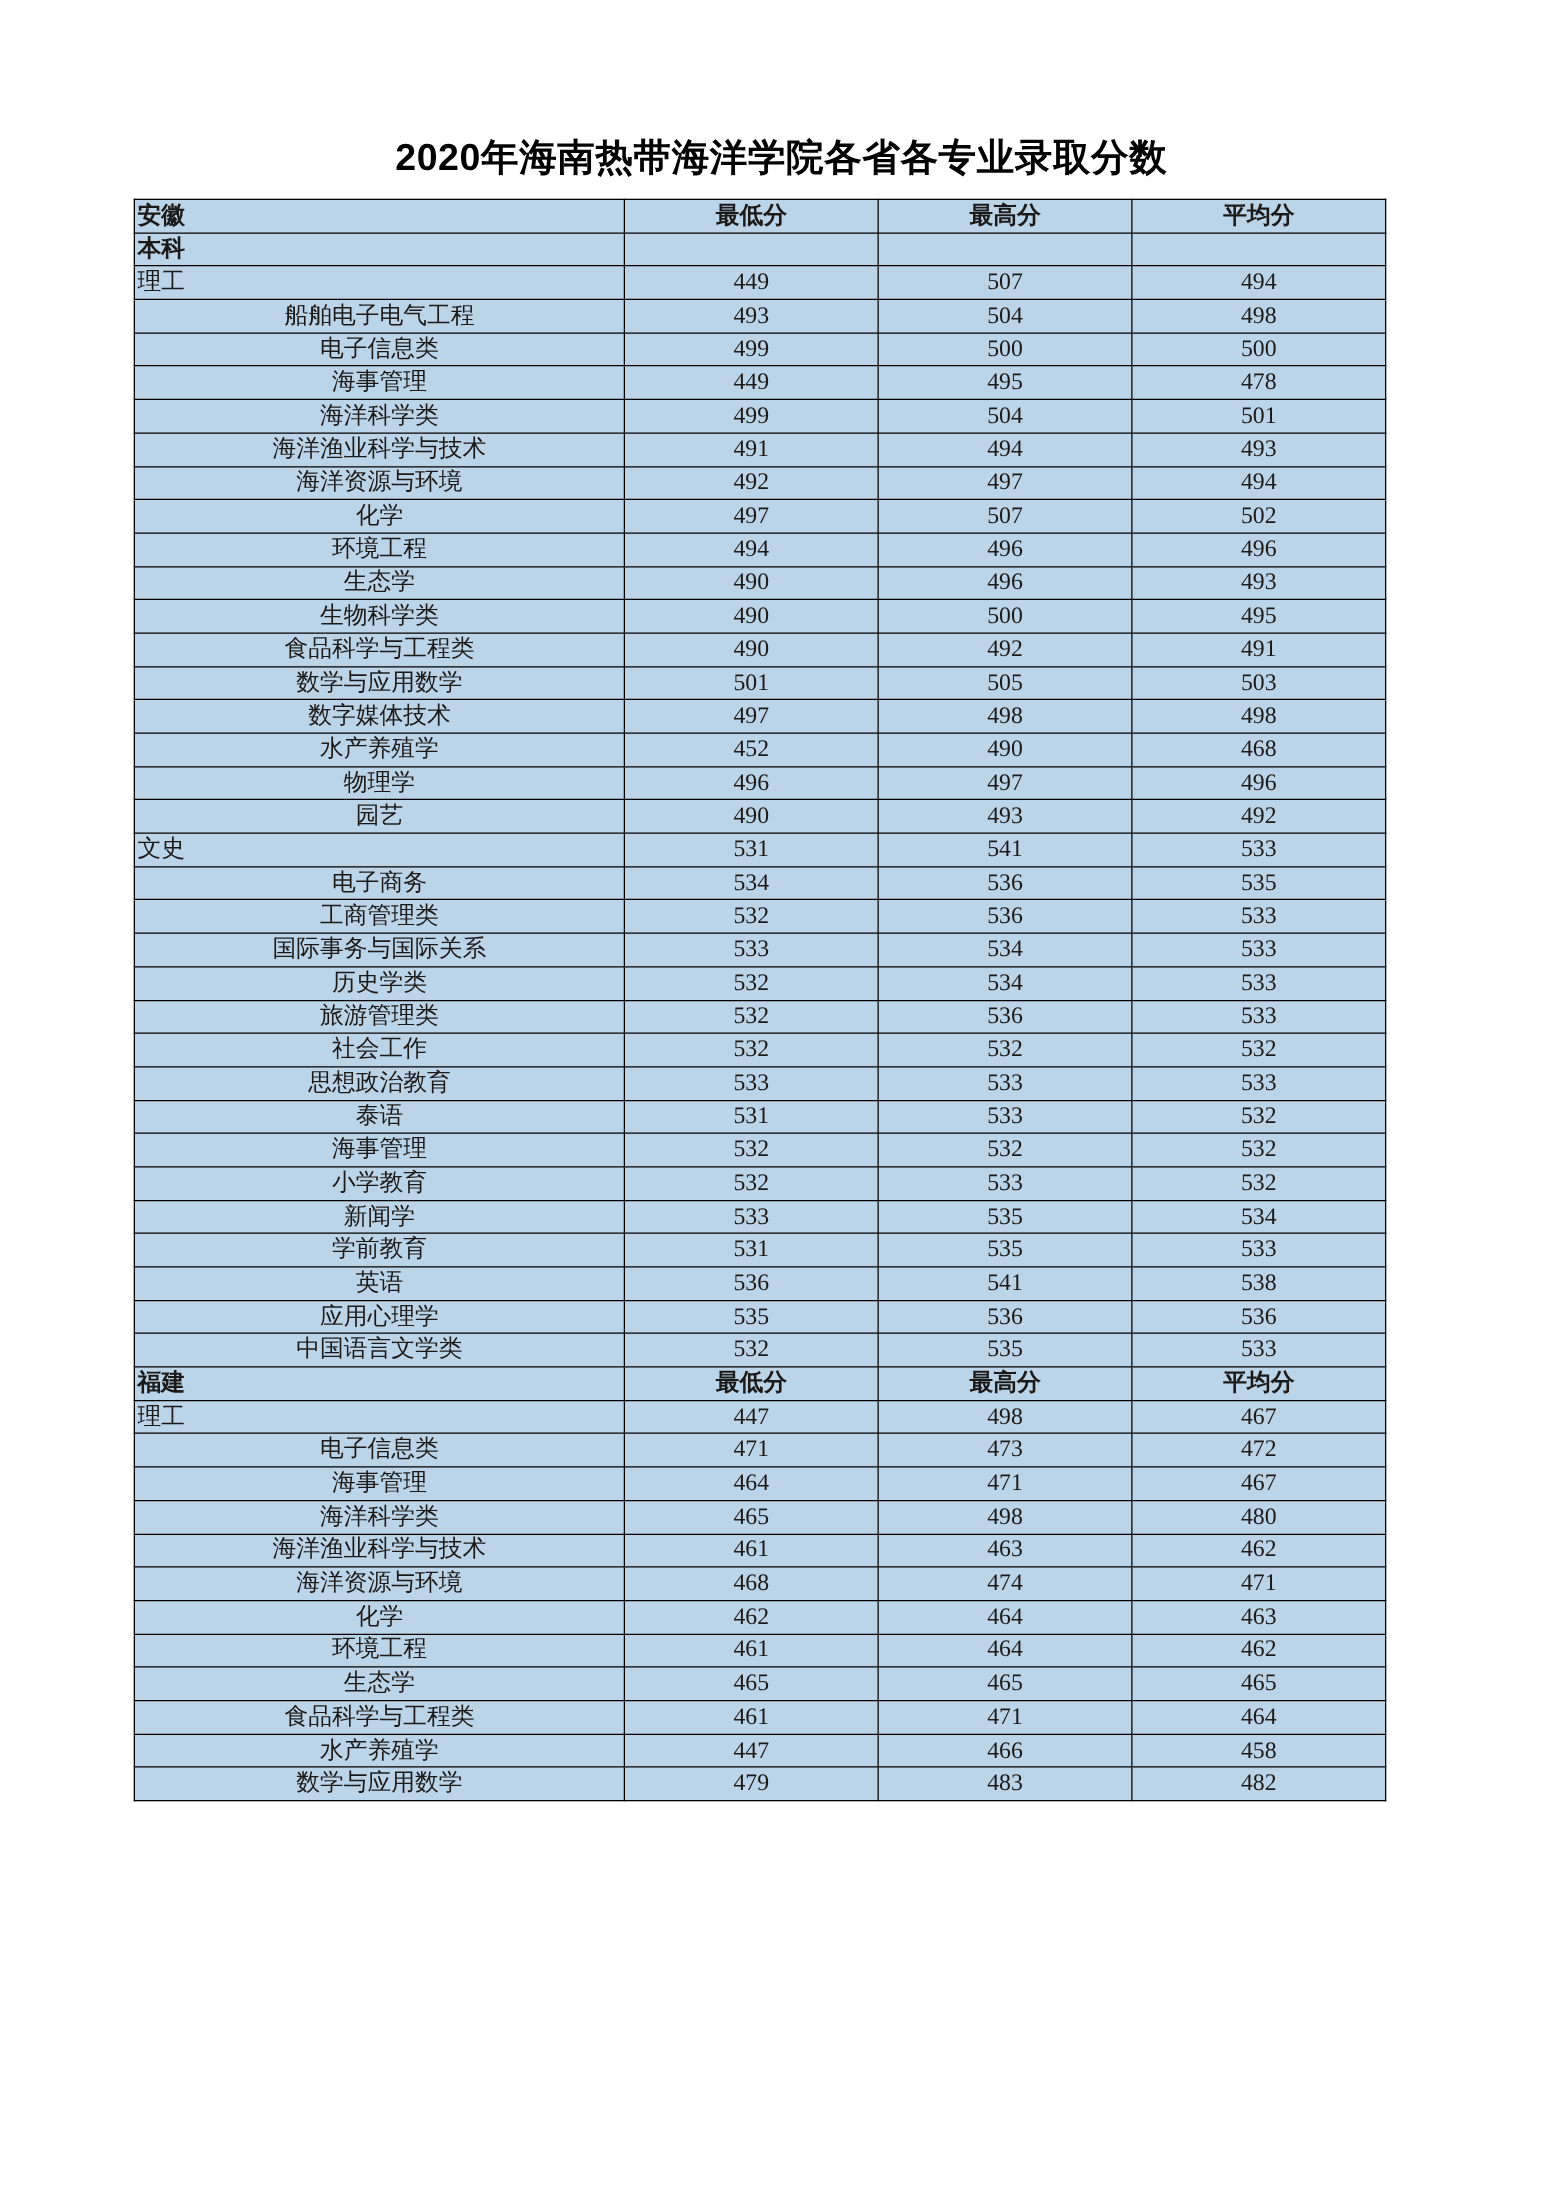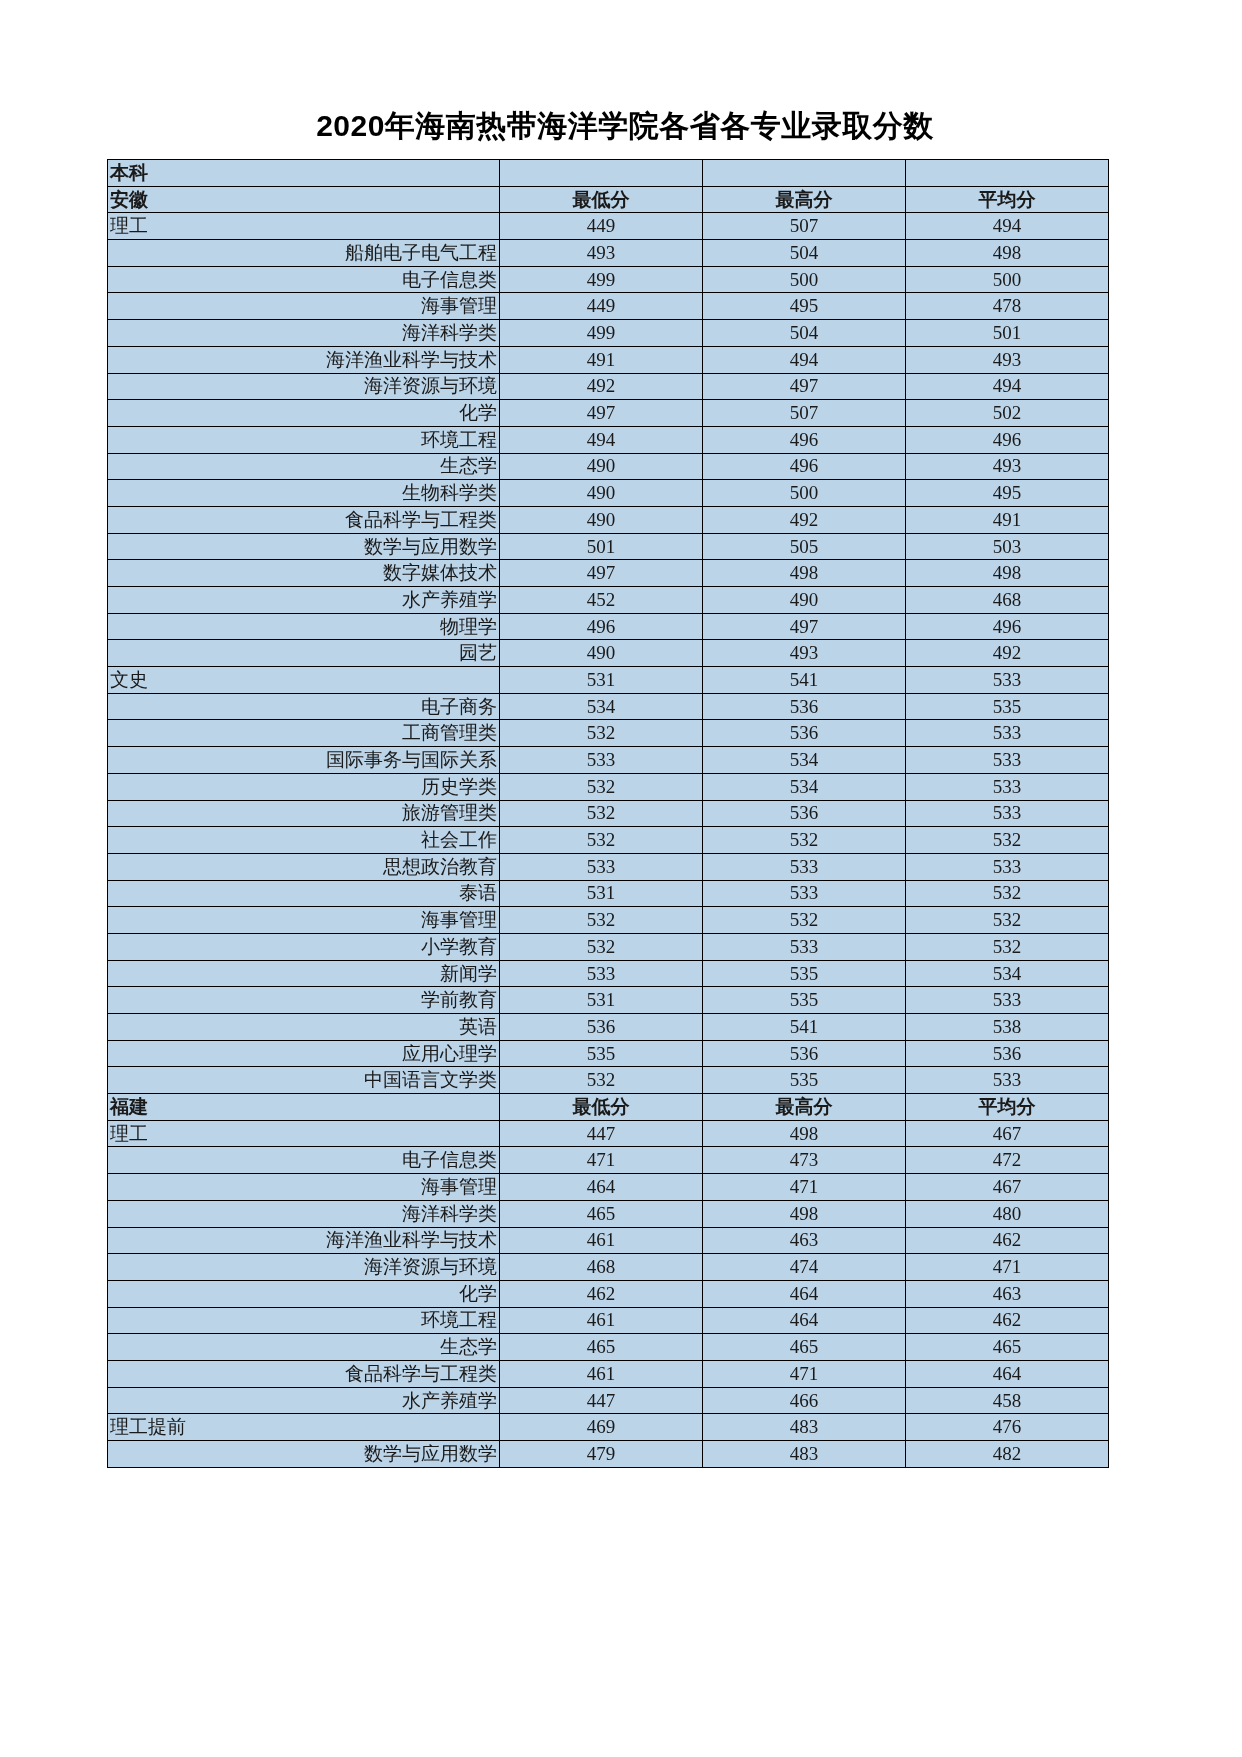--- a/index.html
+++ b/index.html
@@ -77,21 +77,21 @@
     font-weight: bold;
     color: #000000;
     padding-left: 32px;
   }
   td.lvl-category {           
     text-align: left;
     padding-left: 68px;
     color: #1a1a1a;
   }
   td.lvl-major {              
-    text-align: right;
+    text-align: center;
     padding-left: 92px;
     color: #1a1a1a;
   }
   th-like, td.hdr {
     text-align: center;
     font-weight: bold;
     color: #000000;
   }
   td.num.hdr {
     font-weight: bold;
@@ -108,32 +108,32 @@
   <div class="table-wrap">
     <table class="score-table">
       <colgroup>
         <col class="c-name">
         <col class="c-min">
         <col class="c-max">
         <col class="c-avg">
       </colgroup>
       <tbody id="table-body">
           <tr>
+            <td class="lvl-province">安徽</td>
+            <td class="num hdr">最低分</td>
+            <td class="num hdr">最高分</td>
+            <td class="num hdr">平均分</td>
+          </tr>
+          <tr>
             <td class="lvl-section">本科</td>
             <td class="num"></td>
             <td class="num"></td>
             <td class="num"></td>
           </tr>
           <tr>
-            <td class="lvl-province">安徽</td>
-            <td class="num hdr">最低分</td>
-            <td class="num hdr">最高分</td>
-            <td class="num hdr">平均分</td>
-          </tr>
-          <tr>
             <td class="lvl-category">理工</td>
             <td class="num">449</td>
             <td class="num">507</td>
             <td class="num">494</td>
           </tr>
           <tr>
             <td class="lvl-major">船舶电子电气工程</td>
             <td class="num">493</td>
             <td class="num">504</td>
             <td class="num">498</td>
@@ -390,26 +390,20 @@
             <td class="num">471</td>
             <td class="num">464</td>
           </tr>
           <tr>
             <td class="lvl-major">水产养殖学</td>
             <td class="num">447</td>
             <td class="num">466</td>
             <td class="num">458</td>
           </tr>
           <tr>
-            <td class="lvl-category">理工提前</td>
-            <td class="num">469</td>
-            <td class="num">483</td>
-            <td class="num">476</td>
-          </tr>
-          <tr>
             <td class="lvl-major">数学与应用数学</td>
             <td class="num">479</td>
             <td class="num">483</td>
             <td class="num">482</td>
           </tr>
         </tbody>
     </table>
   </div>
 
 </div>

